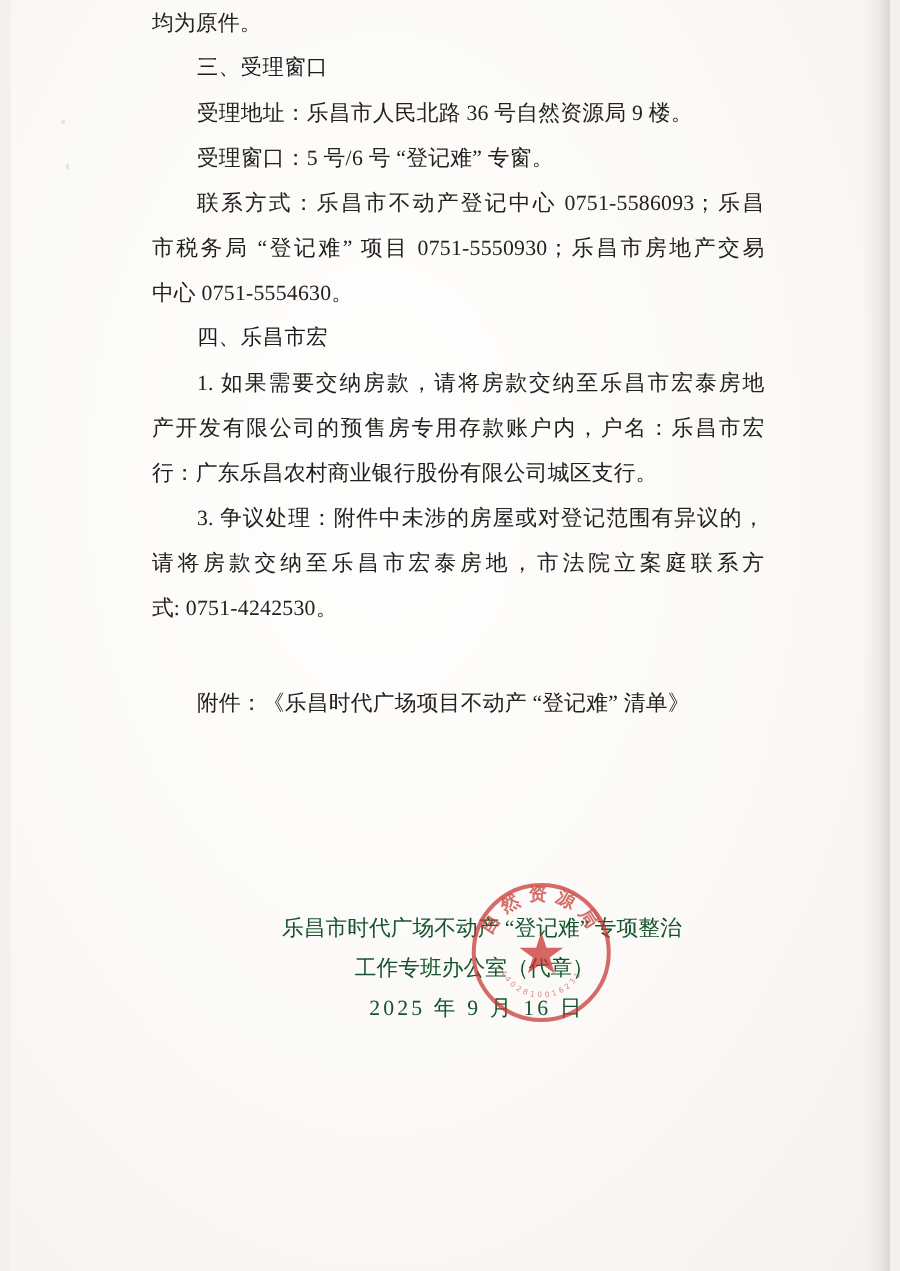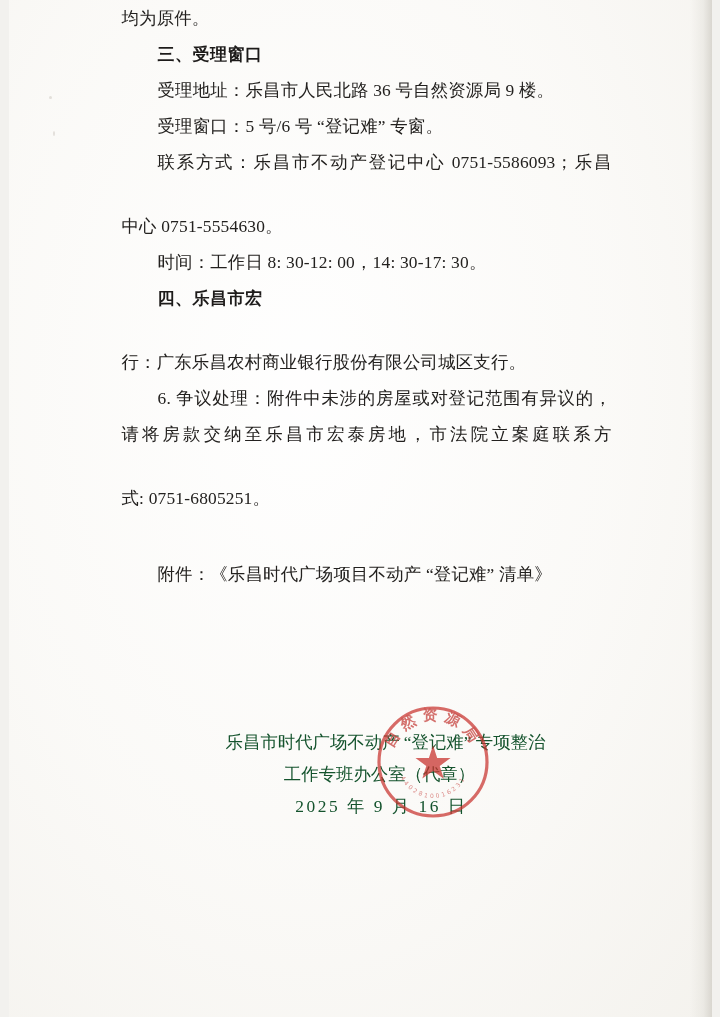--- a/index.html
+++ b/index.html
@@ -62,36 +62,35 @@
     white-space: nowrap;
   }
   .body-line {
     font-family: "Liberation Serif", "DejaVu Serif", serif;
   }
   .indent {
     padding-left: 36px;
   }
   .heading {
     font-family: "DejaVu Sans", "Liberation Sans", sans-serif;
-    font-weight: bold;
+    font-weight: normal;
     font-size: 17px;
     padding-left: 36px;
     color: #1d1b1a;
     letter-spacing: 0.5px;
   }
   .justify {
     white-space: normal;
     text-align: justify;
     text-align-last: justify;
   }
   .justify-last-left {
     white-space: normal;
     text-align: justify;
     text-align-last: left;
-    margin-top: 28px;
   }
   .spacer-lg { height: 40px; }
 
   
   .sign-block {
     position: absolute;
     left: 113px;
     top: 726px;
     width: 490px;
     text-align: center;
@@ -132,31 +131,33 @@
 
     <div class="line body-line">均为原件。</div>
 
     <div class="line heading">三、受理窗口</div>
 
     <div class="line body-line indent">受理地址：乐昌市人民北路 36 号自然资源局 9 楼。</div>
 
     <div class="line body-line indent">受理窗口：5 号/6 号 “登记难” 专窗。</div>
 
     <div class="line body-line indent justify">联系方式：乐昌市不动产登记中心 0751-5586093；乐昌</div>
+    <div class="line body-line justify">市税务局 “登记难” 项目 0751-5550930；乐昌市房地产交易</div>
     <div class="line body-line justify-last-left">中心 0751-5554630。</div>
 
-    <div class="line body-line indent">时间：工作日 8: 30-12: 00，14: 30-17: 30。</div>
 
     <div class="line heading">四、乐昌市宏</div>
 
+    <div class="line body-line indent justify">1. 如果需要交纳房款，请将房款交纳至乐昌市宏泰房地</div>
+    <div class="line body-line justify">产开发有限公司的预售房专用存款账户内，户名：乐昌市宏</div>
     <div class="line body-line justify-last-left">行：广东乐昌农村商业银行股份有限公司城区支行。</div>
 
-    <div class="line body-line indent justify">6. 争议处理：附件中未涉的房屋或对登记范围有异议的，</div>
+    <div class="line body-line indent justify">3. 争议处理：附件中未涉的房屋或对登记范围有异议的，</div>
     <div class="line body-line justify">请将房款交纳至乐昌市宏泰房地，市法院立案庭联系方</div>
-    <div class="line body-line justify-last-left">式: 0751-6805251。</div>
+    <div class="line body-line justify-last-left">式: 0751-4242530。</div>
 
     <div class="spacer-lg"></div>
 
     <div class="line body-line indent">附件：《乐昌时代广场项目不动产 “登记难” 清单》</div>
 
   </div>
 
   <div class="sign-block">
     <div class="sign-line l1">乐昌市时代广场不动产 “登记难” 专项整治</div>
     <div class="sign-line l2">工作专班办公室（代章）</div>

